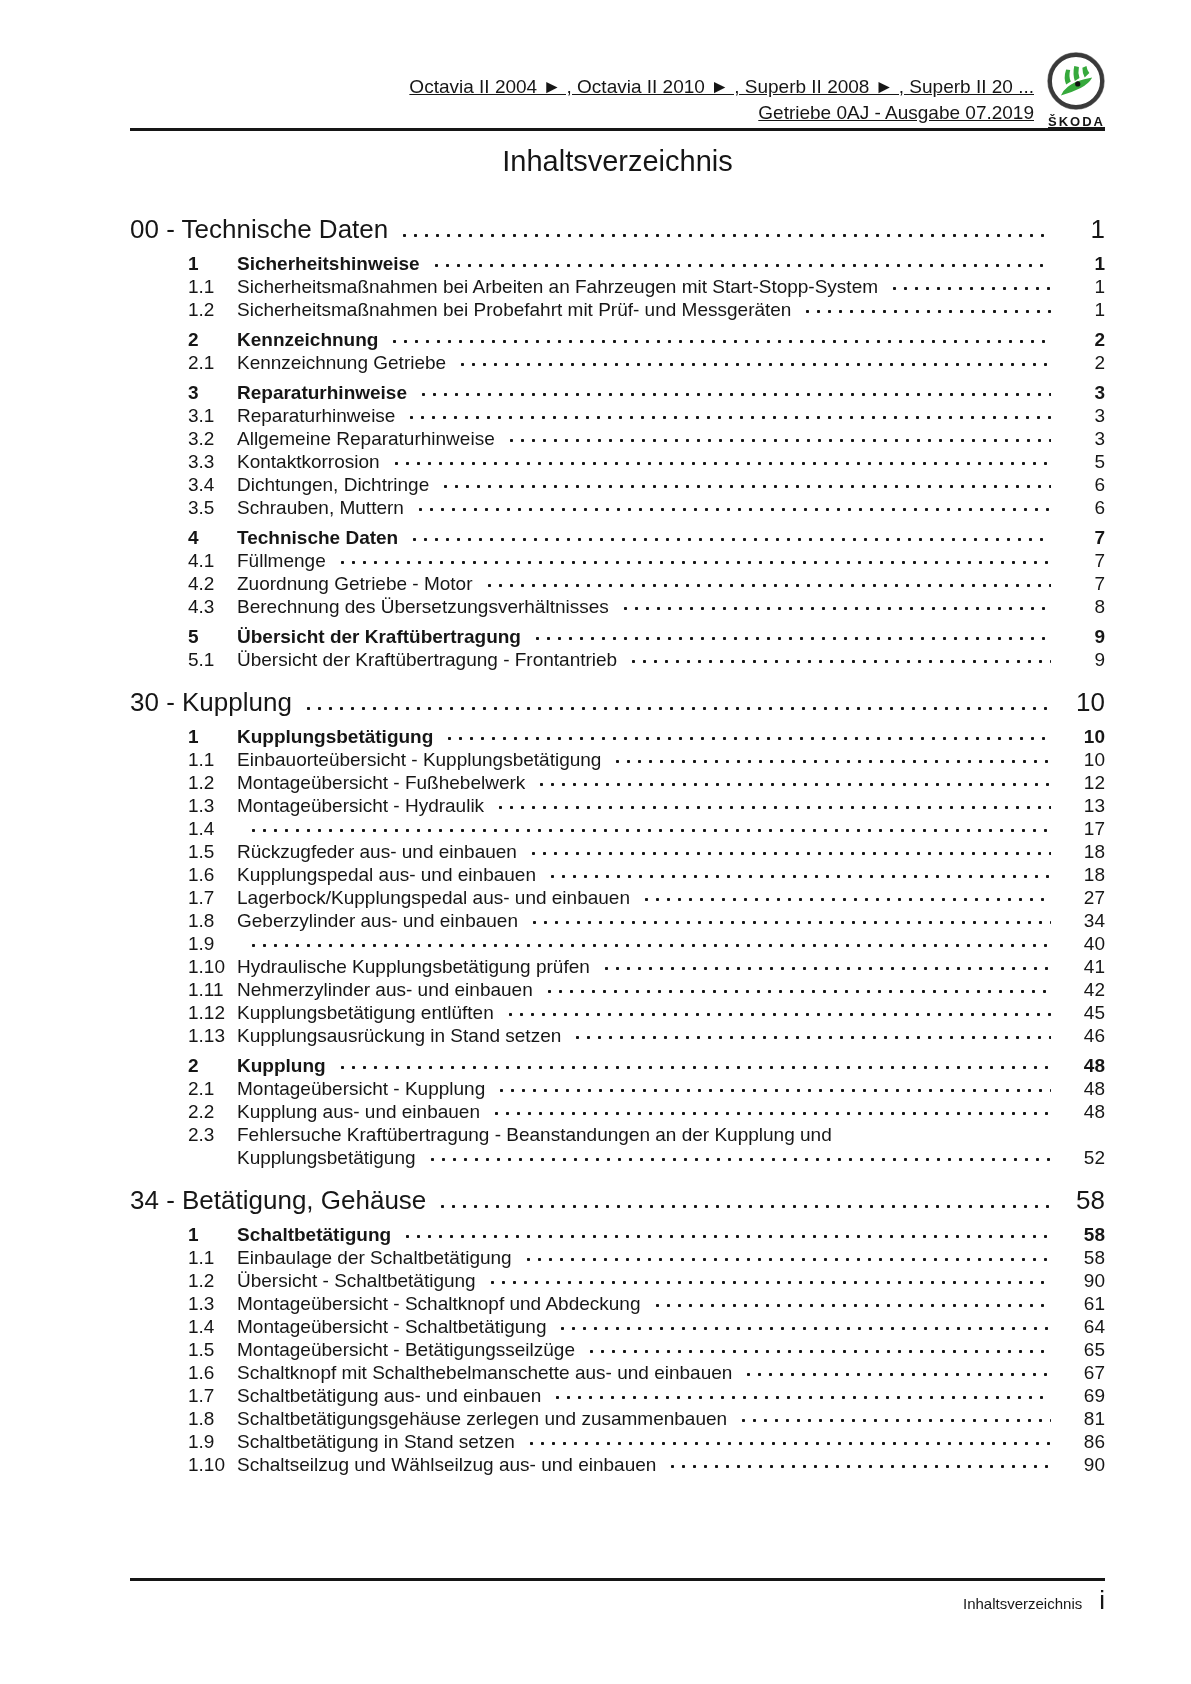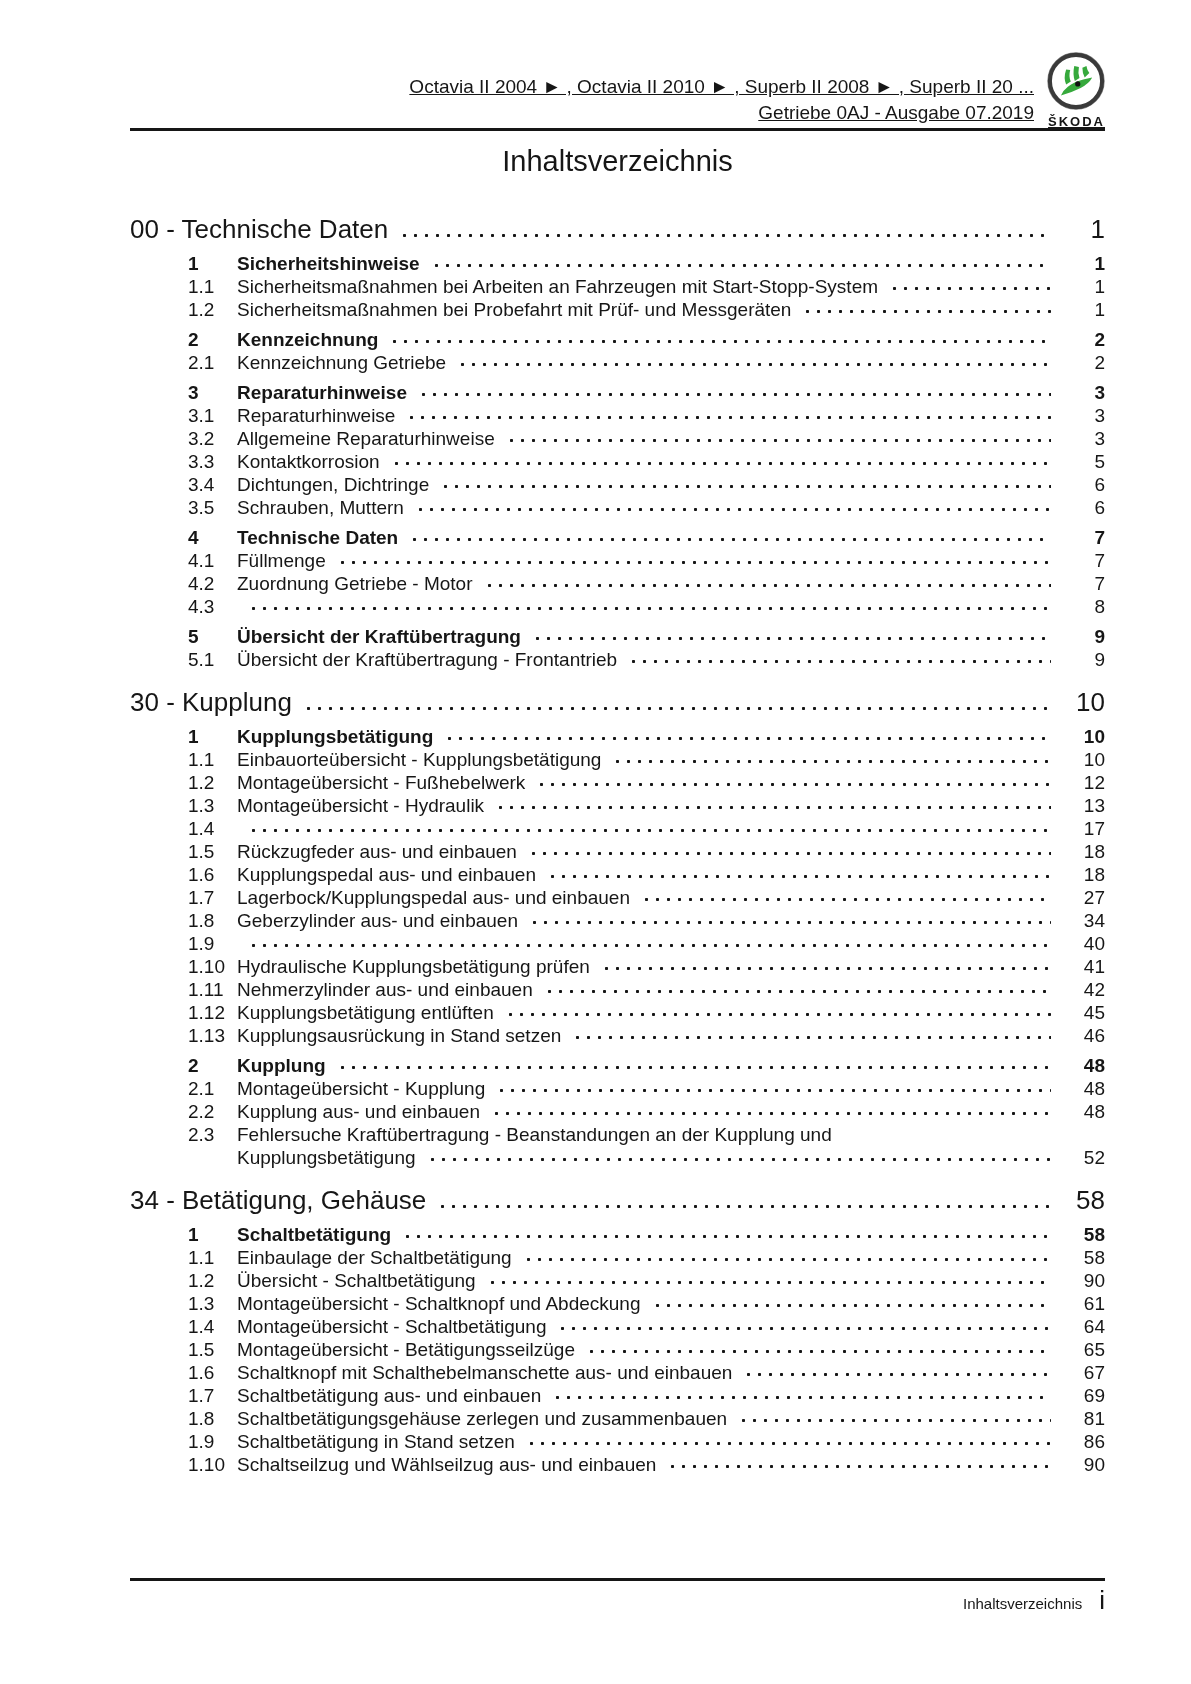--- a/index.html
+++ b/index.html
@@ -164,20 +164,21 @@
             <span class="pagenum">7</span>
           </div>
           <div class="toc-row toc-entry">
             <span class="num">4.2</span>
             <span class="label">Zuordnung Getriebe - Motor</span>
             <span class="leader"></span>
             <span class="pagenum">7</span>
           </div>
           <div class="toc-row toc-entry">
             <span class="num">4.3</span>
+            <span class="label">Berechnung des Übersetzungsverhältnisses</span>
             <span class="leader"></span>
             <span class="pagenum">8</span>
           </div>
           <div class="toc-row toc-entry l1">
             <span class="num">5</span>
             <span class="label">Übersicht der Kraftübertragung</span>
             <span class="leader"></span>
             <span class="pagenum">9</span>
           </div>
           <div class="toc-row toc-entry">

